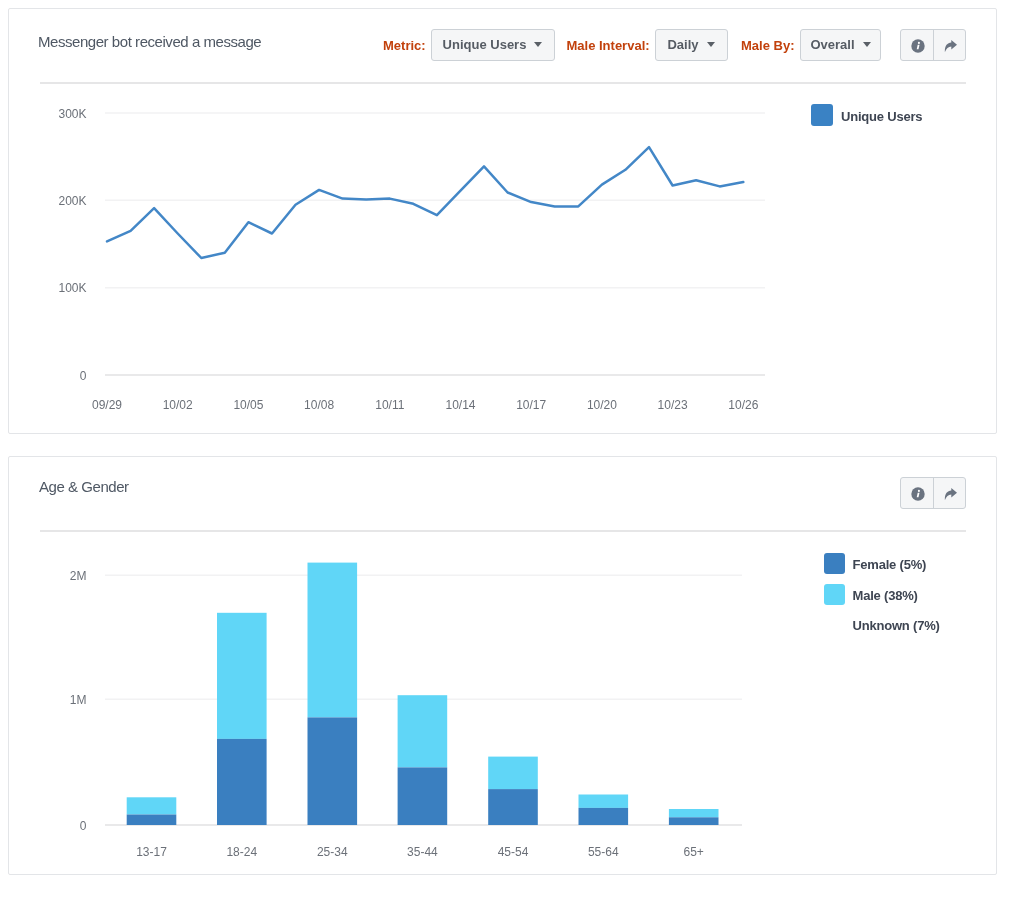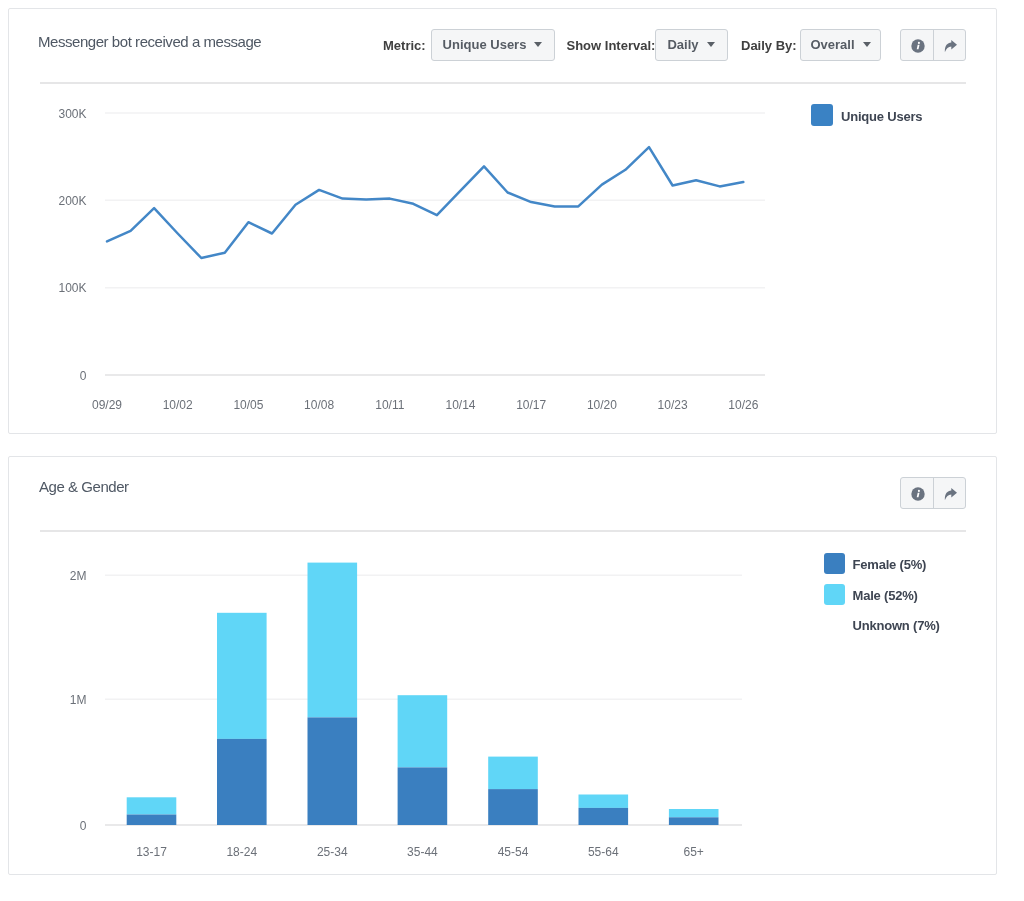--- a/index.html
+++ b/index.html
@@ -1,36 +1,36 @@
 <!DOCTYPE html>
 <html><head><meta charset="utf-8">
 <style>
 html,body{margin:0;padding:0;background:#ffffff;}
 body{width:1024px;height:901px;position:relative;font-family:"Liberation Sans",sans-serif;-webkit-font-smoothing:antialiased;}
 .card{position:absolute;left:8px;width:989px;background:#fff;border:1px solid #e3e5e8;border-radius:2px;box-sizing:border-box;}
 .ctitle{position:absolute;font-size:15px;font-weight:400;color:#4f5864;letter-spacing:-0.45px;}
-.clabel{position:absolute;font-size:13px;font-weight:700;color:#404040;line-height:13px;}
+.clabel{position:absolute;font-size:13px;font-weight:700;color:#c2410c;line-height:13px;}
 .legtxt{position:absolute;font-size:13px;font-weight:700;color:#3e4552;line-height:13px;letter-spacing:-0.2px;}
 .legsq{position:absolute;border-radius:3px;}
 .sep{position:absolute;height:1.5px;background:#e6e6e7;}
 </style></head>
 <body>
 <div class="card" style="top:8px;height:426px;"></div>
 <div class="card" style="top:456px;height:419px;"></div>
 <div class="sep" style="left:40px;top:82px;width:926px;"></div>
 <div class="sep" style="left:40px;top:530px;width:926px;"></div>
 
 <div class="ctitle" style="left:38px;top:33px;">Messenger bot received a message</div>
 <div class="clabel" style="left:383px;top:39px;">Metric:</div>
 
 <div style="position:absolute;left:430.5px;top:28.5px;width:124px;height:32px;background:#f5f6f7;border:1px solid #ccd1d6;border-radius:3px;box-sizing:border-box;text-align:center;line-height:30px;font-size:13px;font-weight:700;color:#565c64;white-space:nowrap;">Unique Users<span style="display:inline-block;width:0;height:0;border-left:4.5px solid transparent;border-right:4.5px solid transparent;border-top:5px solid #5a6067;margin-left:8px;vertical-align:2px;"></span></div>
-<div class="clabel" style="left:566.5px;top:39px;">Show Interval:</div>
+<div class="clabel" style="left:566.5px;top:39px;">Male Interval:</div>
 
 <div style="position:absolute;left:654.5px;top:28.5px;width:73px;height:32px;background:#f5f6f7;border:1px solid #ccd1d6;border-radius:3px;box-sizing:border-box;text-align:center;line-height:30px;font-size:13px;font-weight:700;color:#565c64;white-space:nowrap;">Daily<span style="display:inline-block;width:0;height:0;border-left:4.5px solid transparent;border-right:4.5px solid transparent;border-top:5px solid #5a6067;margin-left:8px;vertical-align:2px;"></span></div>
-<div class="clabel" style="left:741px;top:39px;">Daily By:</div>
+<div class="clabel" style="left:741px;top:39px;">Male By:</div>
 
 <div style="position:absolute;left:800px;top:28.5px;width:81px;height:32px;background:#f5f6f7;border:1px solid #ccd1d6;border-radius:3px;box-sizing:border-box;text-align:center;line-height:30px;font-size:13px;font-weight:700;color:#565c64;white-space:nowrap;">Overall<span style="display:inline-block;width:0;height:0;border-left:4.5px solid transparent;border-right:4.5px solid transparent;border-top:5px solid #5a6067;margin-left:8px;vertical-align:2px;"></span></div>
 
 <div style="position:absolute;left:900px;top:29px;width:66px;height:32px;background:#f5f6f7;border:1px solid #ccd1d6;border-radius:3px;box-sizing:border-box;">
  <div style="position:absolute;left:32px;top:0;width:1px;height:30px;background:#ccd1d6;"></div>
  <svg width="14" height="14" style="position:absolute;left:10px;top:9px" viewBox="0 0 14 14">
       <circle cx="7" cy="7" r="6.7" fill="#6a7380"></circle>
       <circle cx="7.9" cy="3.9" r="1.05" fill="#fff"></circle>
       <path d="M6.7 5.8 L8.5 5.8 L7.5 10.3 L5.7 10.3 Z" fill="#fff"></path>
     </svg>
@@ -52,21 +52,21 @@
       <path d="M7.3 0 L13 4.7 L7.3 9.4 L7.3 6.5 C4.2 6.7 2.3 8.4 0.9 12.1 C0.4 6.4 3.0 2.7 7.3 2.5 Z" fill="#6a7380"></path>
     </svg>
 </div>
 
 <div class="legsq" style="left:811px;top:104px;width:22px;height:22px;background:#3a82c4;"></div>
 <div class="legtxt" style="left:841px;top:109.5px;">Unique Users</div>
 
 <div class="legsq" style="left:824px;top:553px;width:21px;height:21px;background:#3a7fc0;"></div>
 <div class="legtxt" style="left:852.5px;top:558px;">Female (5%)</div>
 <div class="legsq" style="left:824px;top:583.5px;width:21px;height:21px;background:#60d6f7;"></div>
-<div class="legtxt" style="left:852.5px;top:588.5px;">Male (52%)</div>
+<div class="legtxt" style="left:852.5px;top:588.5px;">Male (38%)</div>
 <div class="legtxt" style="left:852.5px;top:619px;text-align:center;">Unknown (7%)</div>
 
 <svg width="1024" height="901" style="position:absolute;left:0;top:0">
 <line x1="105" y1="113.0" x2="765" y2="113.0" stroke="#f2f2f3" stroke-width="1.5"></line>
 <line x1="105" y1="200.3" x2="765" y2="200.3" stroke="#f2f2f3" stroke-width="1.5"></line>
 <line x1="105" y1="287.7" x2="765" y2="287.7" stroke="#f2f2f3" stroke-width="1.5"></line>
 <line x1="105" y1="375.0" x2="765" y2="375.0" stroke="#e9e9ea" stroke-width="1.8"></line>
 <text x="86.5" y="117.7" text-anchor="end" font-size="12" fill="#6b7078">300K</text>
 <text x="86.5" y="205.0" text-anchor="end" font-size="12" fill="#6b7078">200K</text>
 <text x="86.5" y="292.4" text-anchor="end" font-size="12" fill="#6b7078">100K</text>

